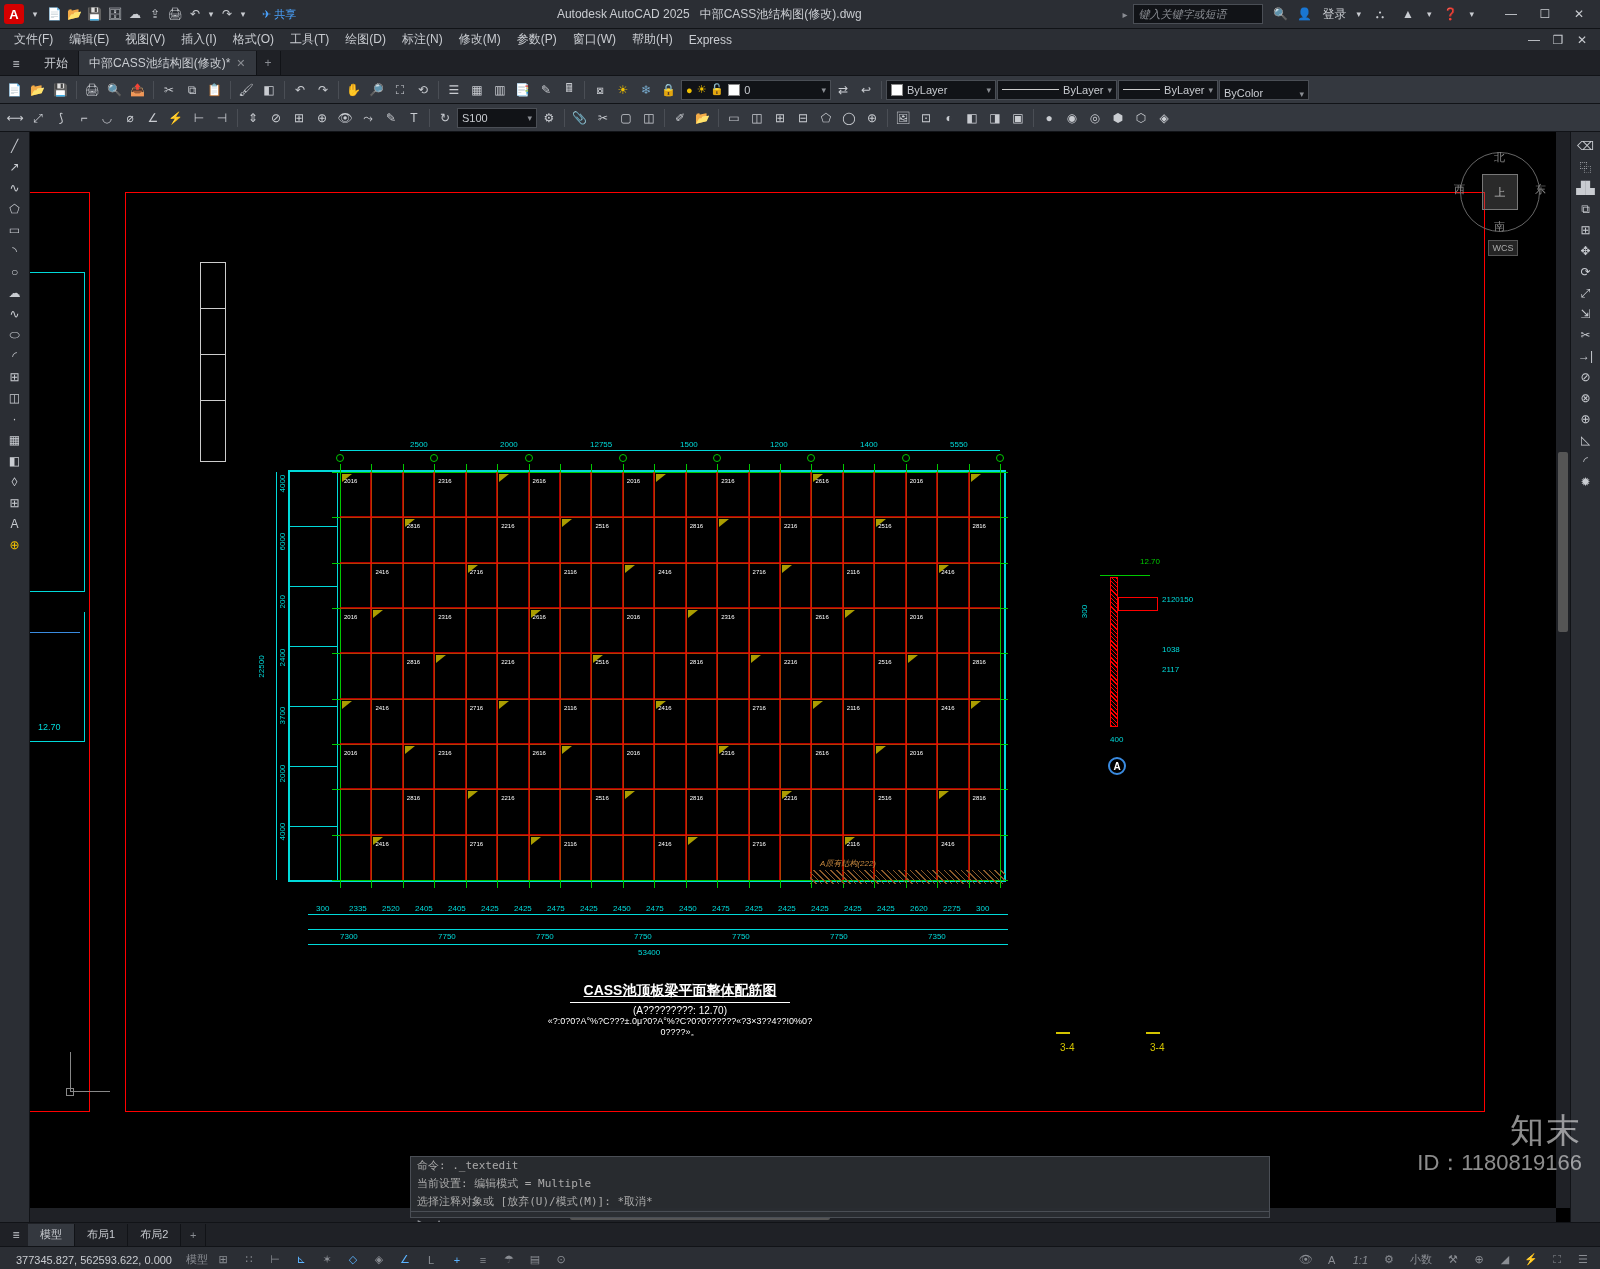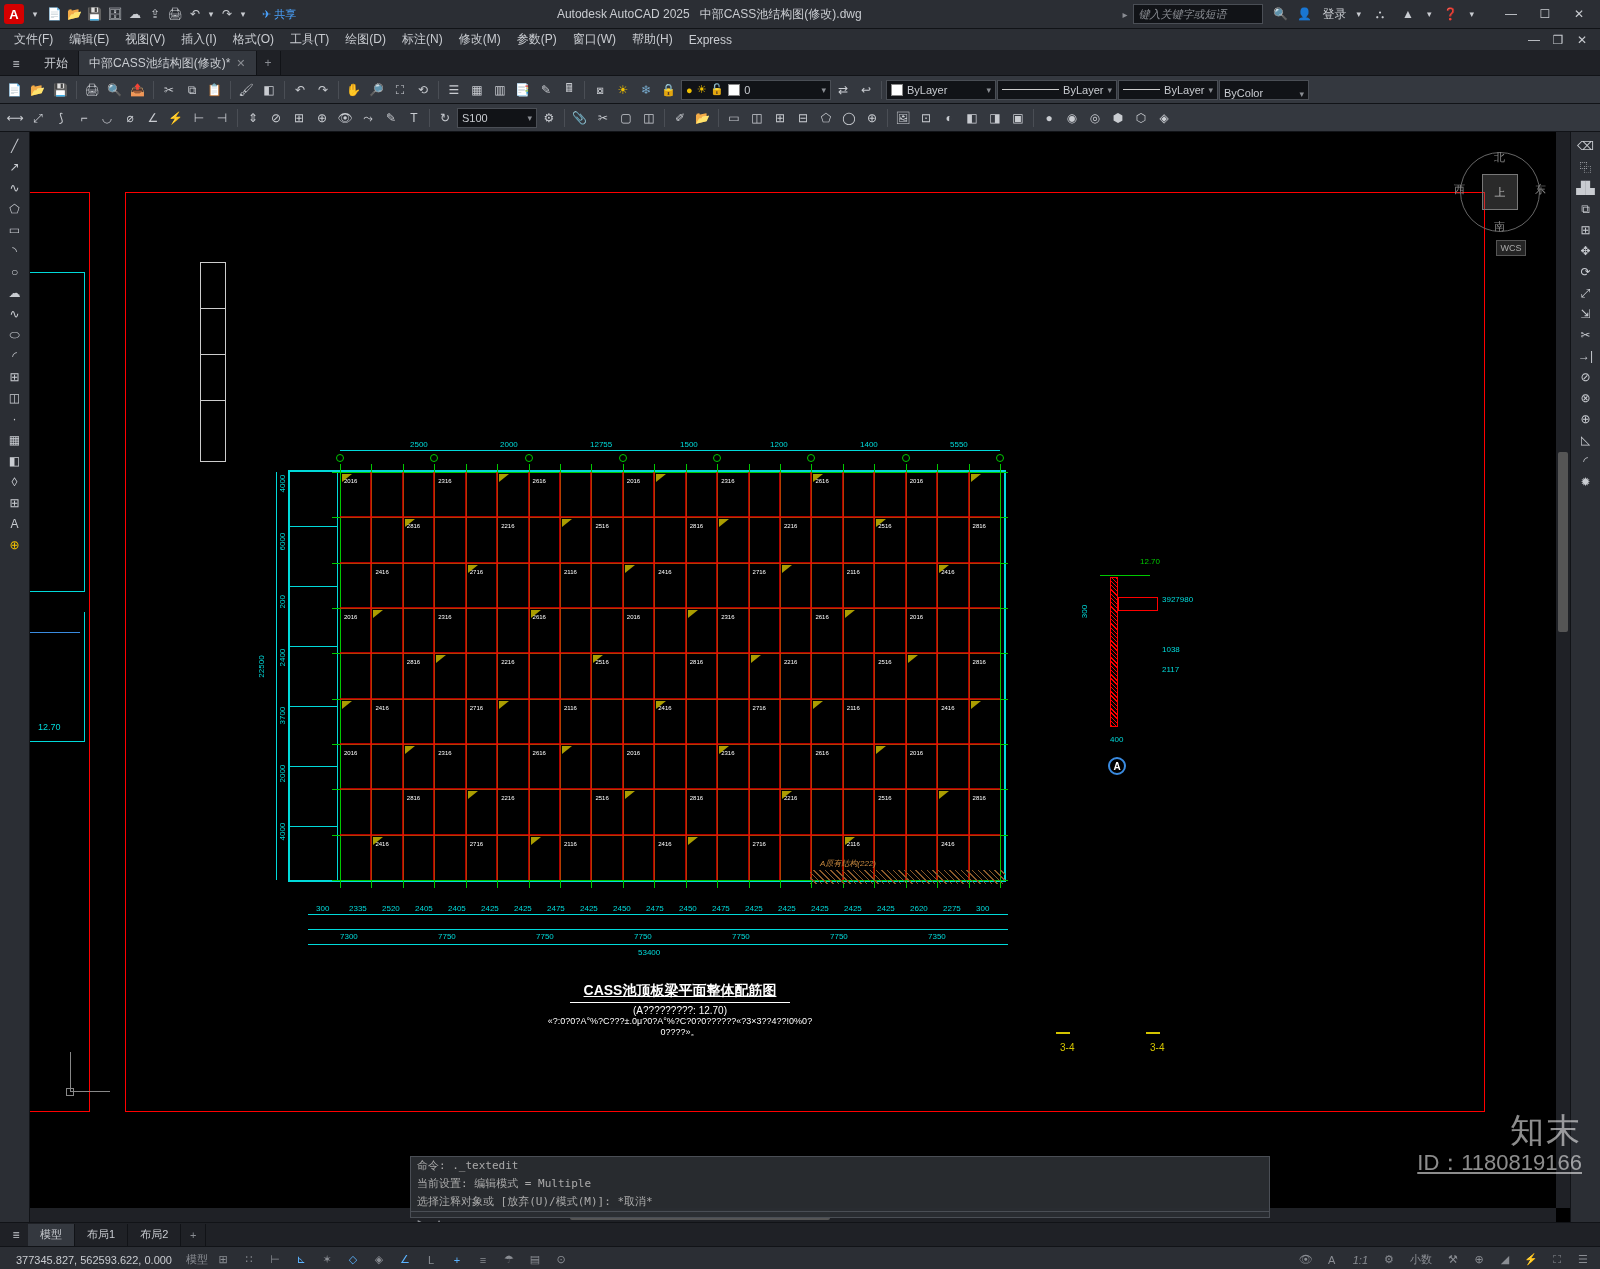--- a/index.html
+++ b/index.html
@@ -52,21 +52,21 @@
   .left-tools{width:30px;background:var(--bg-dark);display:flex;flex-direction:column;padding:4px 0;gap:1px;border-right:1px solid var(--bg-darkest);}
   .left-tools .tbtn{width:26px;height:20px;margin:0 auto;}
   .right-tools{width:30px;background:var(--bg-dark);display:flex;flex-direction:column;padding:4px 0;gap:1px;border-left:1px solid var(--bg-darkest);}
   .right-tools .tbtn{width:26px;height:20px;margin:0 auto;}
   .canvas-wrap{flex:1;position:relative;background:var(--canvas-bg);overflow:hidden;}
   .viewcube{position:absolute;top:20px;right:30px;width:80px;height:80px;z-index:5;}
   .vc-ring{position:absolute;inset:0;border:1px solid #666;border-radius:50%;}
   .vc-face{position:absolute;top:22px;left:22px;width:36px;height:36px;background:rgba(120,120,120,0.35);border:1px solid #777;display:flex;align-items:center;justify-content:center;font-size:11px;color:#bbb;}
   .vc-dir{position:absolute;font-size:11px;color:#888;}
   .vc-n{top:-2px;left:34px;} .vc-s{bottom:-2px;left:34px;} .vc-e{top:30px;right:-6px;} .vc-w{top:30px;left:-6px;}
-  .wcs-badge{position:absolute;top:108px;right:44px;width:30px;height:16px;background:rgba(60,60,60,0.6);border:1px solid #555;display:flex;align-items:center;justify-content:center;font-size:9px;color:#aaa;z-index:5;}
+  .wcs-badge{position:absolute;top:108px;right:52px;width:30px;height:16px;background:rgba(60,60,60,0.6);border:1px solid #555;display:flex;align-items:center;justify-content:center;font-size:9px;color:#aaa;z-index:5;}
   .drawing{position:absolute;inset:0;}
   .frame-red{position:absolute;border:1px solid var(--red);}
   .cyan-box{position:absolute;border:1px solid var(--cyan);}
   .plan{position:absolute;}
   .grid-h,.grid-v{position:absolute;background:var(--green);}
   .grid-h{height:1px;} .grid-v{width:1px;}
   .beam-h{position:absolute;height:2px;background:var(--red);} 
   .beam-v{position:absolute;width:2px;background:var(--red);}
   .dim-line{position:absolute;background:var(--cyan);}
   .dim-text{position:absolute;color:var(--cyan);font-size:8px;white-space:nowrap;}
@@ -89,21 +89,21 @@
   .layout-tabs{height:24px;background:var(--bg-darker);display:flex;align-items:center;padding-left:4px;gap:0;border-top:1px solid var(--bg-darkest);}
   .layout-tabs .hamburger{width:24px;display:flex;align-items:center;justify-content:center;}
   .layout-tab{height:22px;padding:0 12px;display:flex;align-items:center;font-size:11px;border-right:1px solid var(--bg-darkest);}
   .layout-tab.active{background:var(--panel);}
   .layout-tab.add{width:22px;justify-content:center;color:var(--text-dim);}
   .statusbar{height:26px;background:var(--bg-dark);display:flex;align-items:center;padding:0 6px;gap:4px;font-size:11px;border-top:1px solid var(--bg-darkest);}
   .statusbar .coords{padding:0 10px;color:var(--text);}
   .statusbar .sbtn{width:22px;height:20px;display:flex;align-items:center;justify-content:center;color:var(--text-dim);border-radius:2px;}
   .statusbar .sbtn.active{color:#5bb3ff;}
   .statusbar .spacer{flex:1;}
-  .watermark-id{position:absolute;right:18px;bottom:44px;color:rgba(255,255,255,0.55);font-size:22px;z-index:10;pointer-events:none;text-decoration:underline;}
+  .watermark-id{position:absolute;right:18px;bottom:44px;color:rgba(255,255,255,0.55);font-size:22px;z-index:10;pointer-events:none;}
   .watermark-logo{position:absolute;right:18px;bottom:68px;color:rgba(255,255,255,0.55);font-size:34px;font-weight:300;z-index:10;pointer-events:none;letter-spacing:2px;}
 </style>
 </head>
 <body>
 
 <div class="titlebar">
   <div class="app-logo">A</div>
   <span class="tbtn" style="width:10px;font-size:9px;">▾</span>
   <div class="qat">
     <span class="ico">📄</span>
@@ -615,21 +615,21 @@
         <div class="line" style="width:220px;"></div>
         <div style="font-size:10px;">(A?????????: 12.70)</div>
         <div style="font-size:9px;">«?:0?0?A°%?C???±.0μ?0?A°%?C?0?0??????«?3×3??4??!0%0?0????»。</div>
       </div>
 
       <div class="section-detail" style="left:1040px;top:435px;width:120px;height:190px;">
         <div class="dim-text" style="left:70px;top:-10px;color:var(--green);">12.70</div>
         <div style="position:absolute;left:30px;top:8px;width:50px;height:1px;background:var(--green);"></div>
         <div style="position:absolute;left:40px;top:10px;width:8px;height:150px;background:repeating-linear-gradient(45deg,var(--red) 0,var(--red) 1px,transparent 1px,transparent 3px);border:1px solid var(--red);"></div>
         <div style="position:absolute;left:48px;top:30px;width:40px;height:14px;border:1px solid var(--red);"></div>
-        <div class="dim-text" style="left:92px;top:28px;">3927980</div>
+        <div class="dim-text" style="left:92px;top:28px;">2120150</div>
         <div class="dim-text" style="left:92px;top:78px;">1038</div>
         <div class="dim-text" style="left:92px;top:98px;">2117</div>
         <div class="dim-text" style="left:8px;top:40px;transform:rotate(-90deg);">300</div>
         <div class="dim-text" style="left:40px;top:168px;">400</div>
         <div style="position:absolute;left:38px;top:190px;width:18px;height:18px;border:2px solid var(--blue);border-radius:50%;display:flex;align-items:center;justify-content:center;color:#fff;font-size:10px;font-weight:bold;">
             <span>A</span>
           </div>
       </div>
 
       <div class="dim-text" style="left:1030px;top:910px;color:var(--yellow);font-size:10px;">3-4</div>

